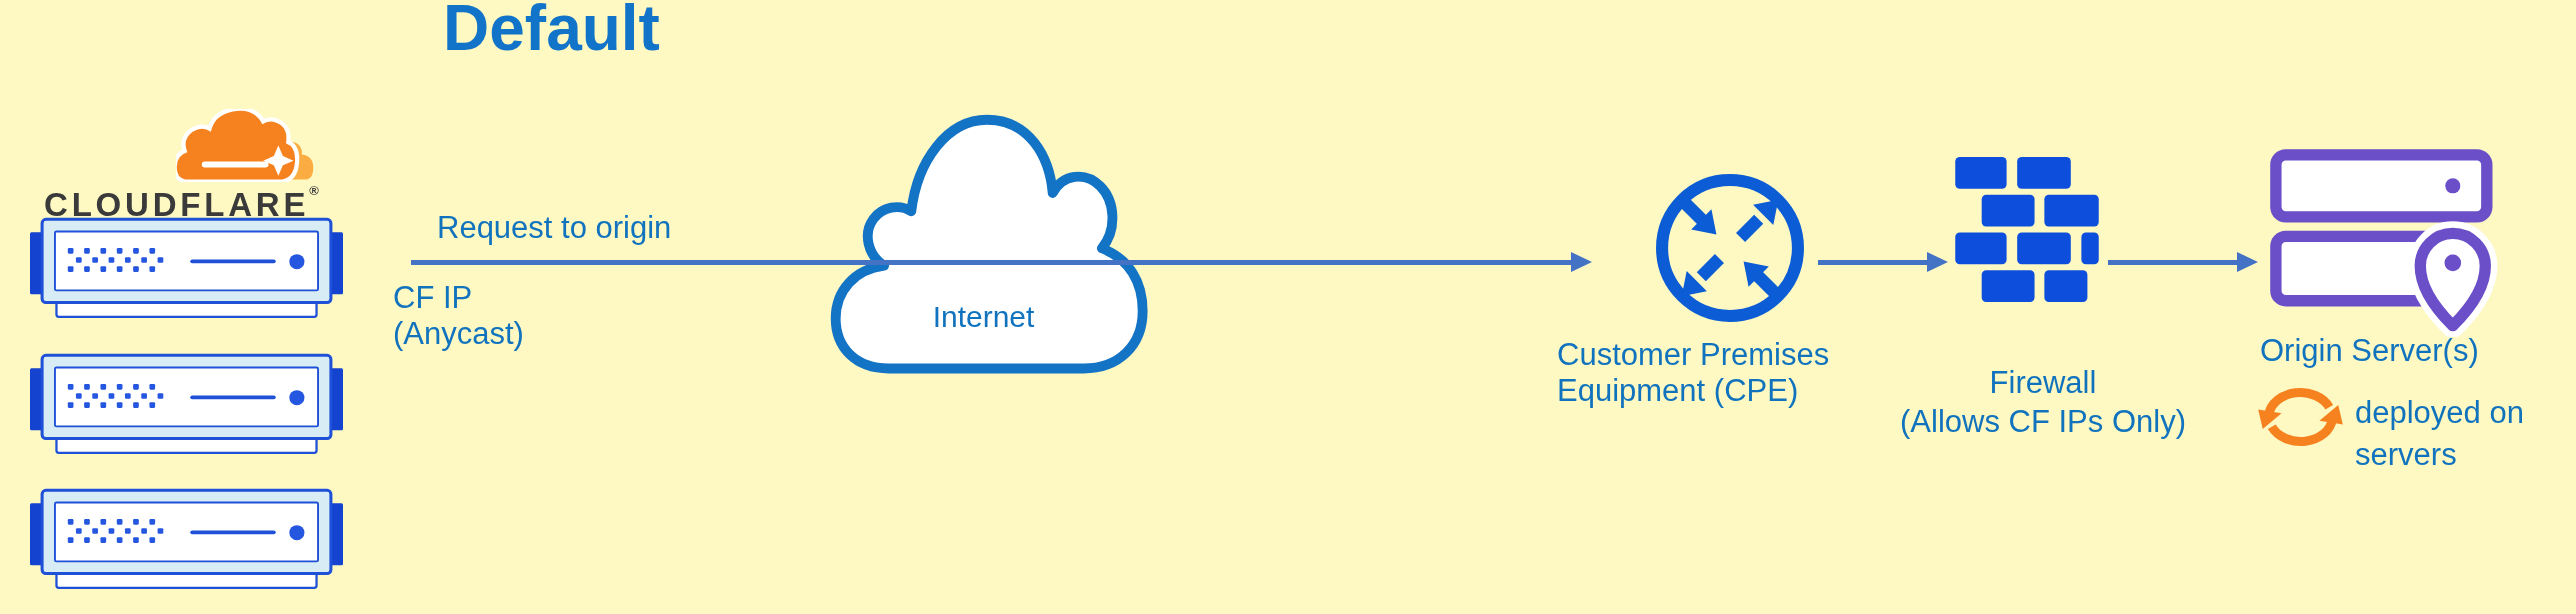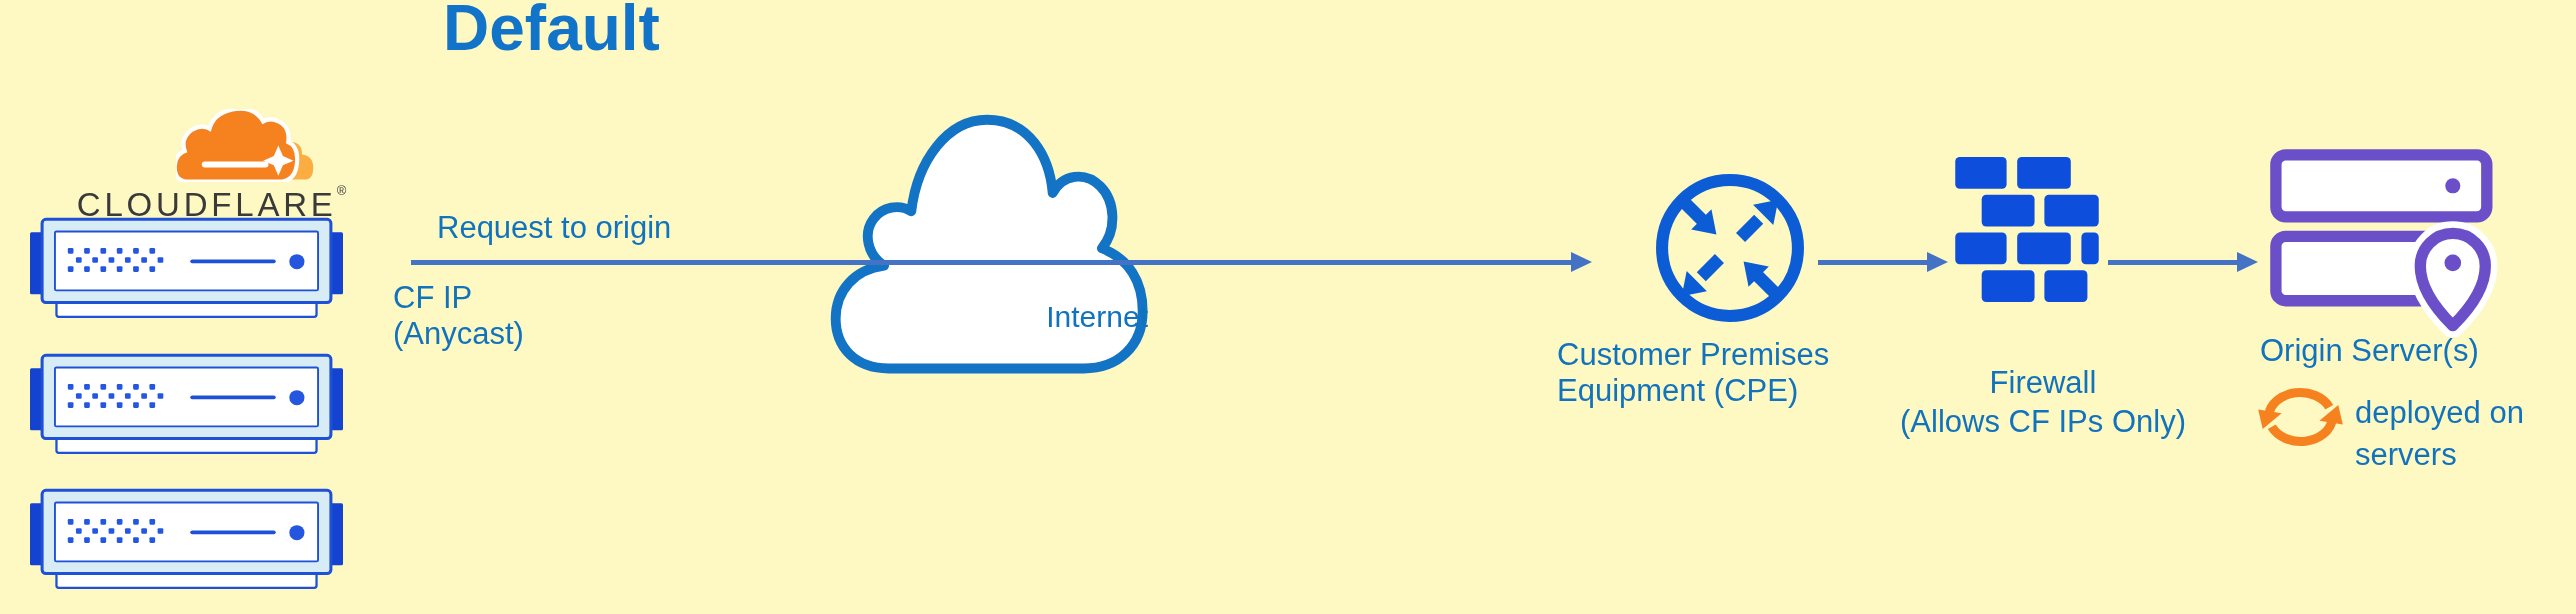--- a/index.html
+++ b/index.html
@@ -12,34 +12,34 @@
     position:absolute; left:443px; top:-7.6px;
     font-size:64px; font-weight:600; line-height:73px;
     color:var(--title-blue); letter-spacing:0px;
   }
   .lbl{
     position:absolute; color:var(--text-blue);
     font-size:31px; line-height:36px; font-weight:400;
   }
   .lbl .line{display:block;}
   .wordmark{
-    position:absolute; left:60px; top:183px; width:303px;
-    font-size:33px; font-weight:400; letter-spacing:3.8px;
-    color:var(--wordmark-dark); white-space:nowrap;text-align:center;
+    position:absolute; left:44px; top:183px; width:303px;
+    font-size:33px; font-weight:700; letter-spacing:3.8px;
+    color:var(--wordmark-dark); white-space:nowrap;
   }
   .wordmark sup{font-size:13px; letter-spacing:0; vertical-align:21px;}
   .aline{position:absolute; height:5.3px; background:var(--arrow-blue);}
   .ahead{
     position:absolute; width:0; height:0;
     border-top:10.6px solid transparent; border-bottom:10.6px solid transparent;
     border-left:21px solid var(--arrow-blue);
   }
   .internet-lbl{
     position:absolute; left:819px; top:300px; width:329px;
-    text-align:right; font-size:30px; color:var(--text-blue);
+    text-align:center; font-size:30px; color:var(--text-blue);
   }
   .fw-lbl{ left:1869px; top:331px; width:348px; text-align:center; line-height:39px;margin-top:32px;}
   .cfd-lbl{ left:2355px; top:392px; line-height:42px;}
   
   .srv-tab{fill:var(--server-tab);}
   .srv-body{fill:var(--server-fill); stroke:var(--server-stroke); stroke-width:4;}
   .srv-inner{fill:#fff; stroke:var(--server-stroke); stroke-width:2.5;}
   .srv-dot{fill:var(--server-dot);}
   .srv-line{fill:var(--server-stroke);}
   .srv-lip{fill:#fff; stroke:var(--server-stroke); stroke-width:3;}

